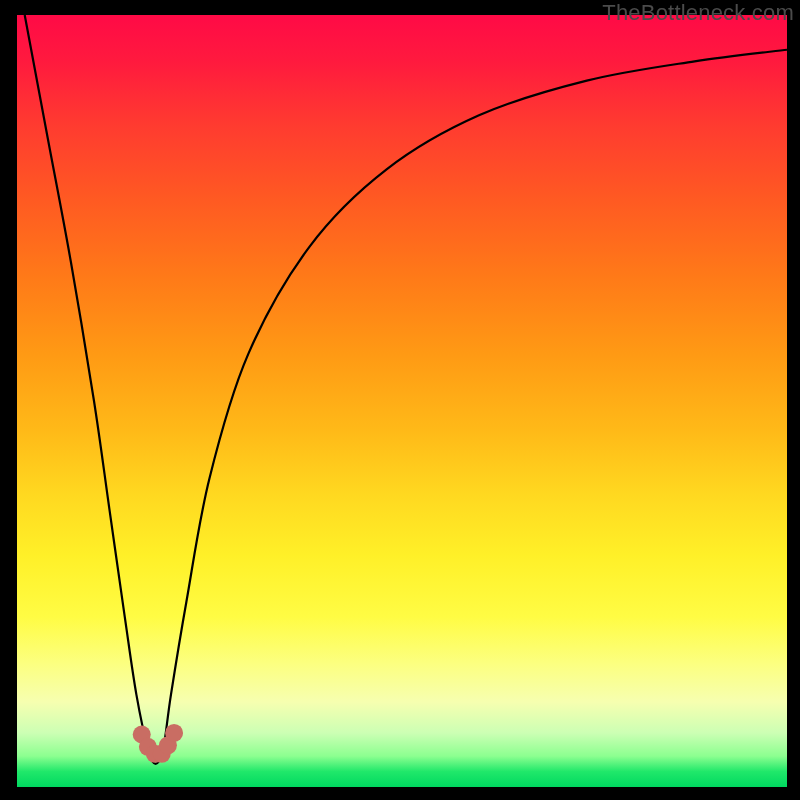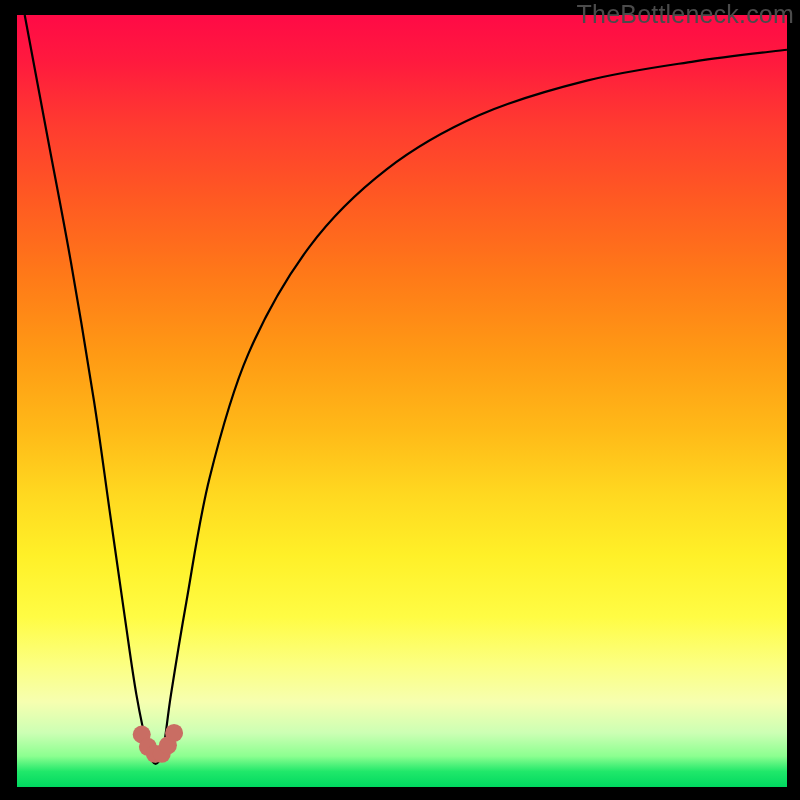--- a/index.html
+++ b/index.html
@@ -50,21 +50,21 @@
     top: 15px;
     width: 770px;
     height: 772px;
     overflow: visible;
   }
   .watermark {
     position: absolute;
     top: 0px;
     right: 6px;
     color: #4b4b4b;
-    font-size: 25px;
+    font-size: 22px;
     letter-spacing: 0.2px;
     font-weight: 500;
     user-select: none;
   }
   
   circle.dot {
     fill: #c96d63;
   }
 </style>
 </head>

